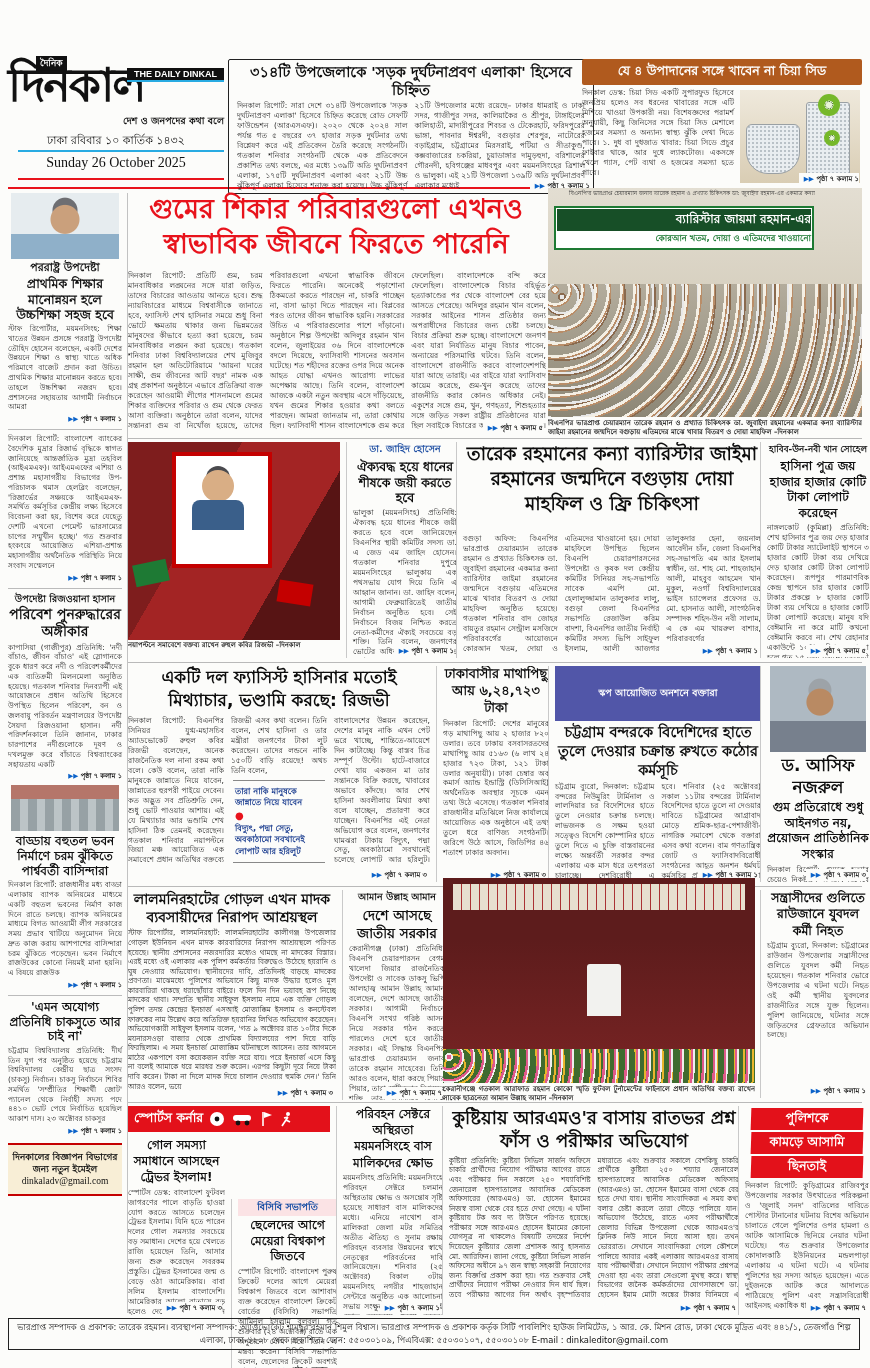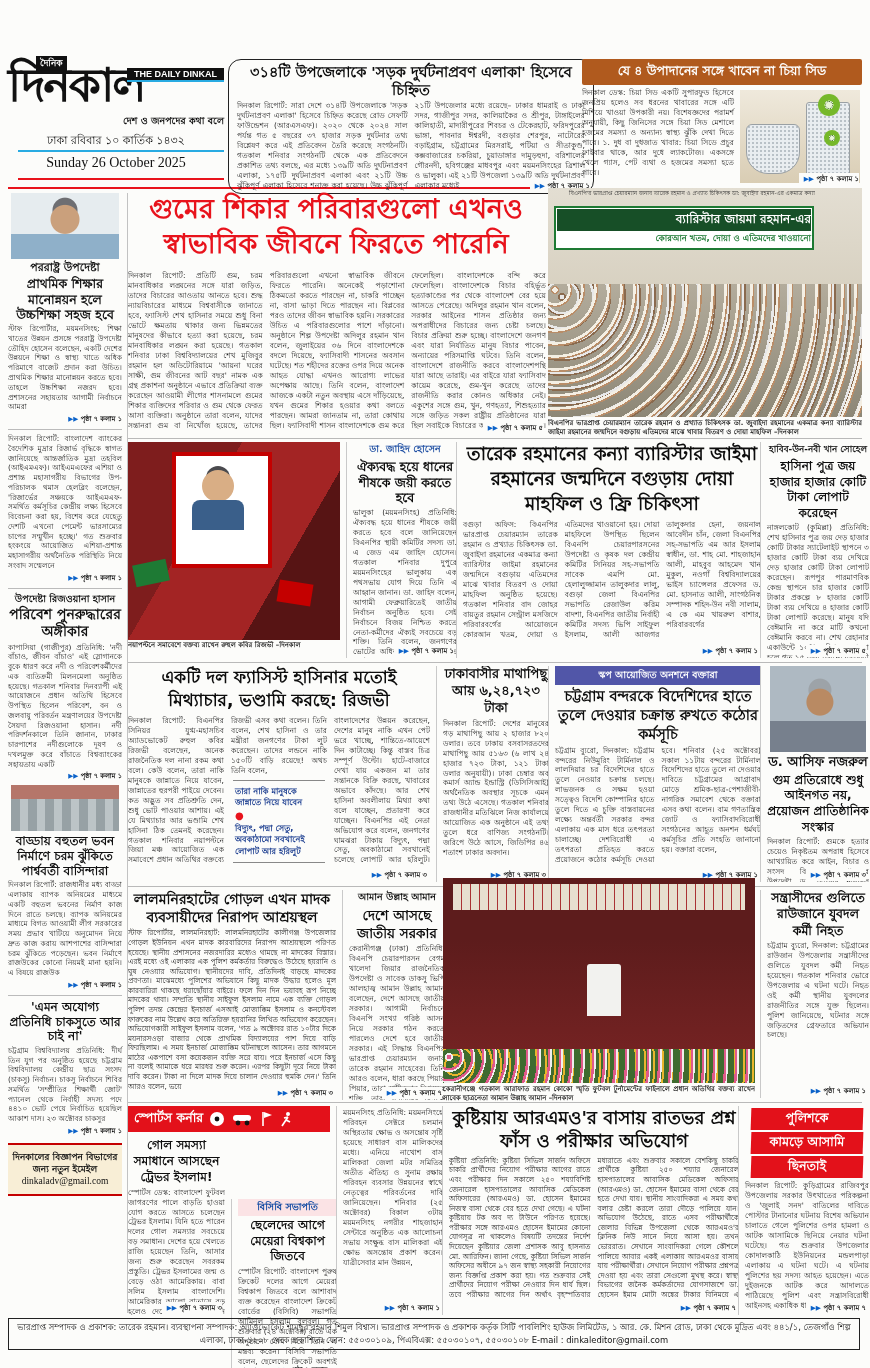--- a/index.html
+++ b/index.html
@@ -25,21 +25,21 @@
   #mh-eng{position:absolute;right:0;top:12px;background:#101010;color:#fff;font-size:9px;font-weight:700;
           padding:1px 7px;border-bottom:2px solid #29abe2;font-family:"Liberation Sans",sans-serif}
   #mh-tag{position:absolute;right:0;top:58px;font-size:9.5px;font-weight:700}
   #mh-dbn{position:absolute;left:0;right:0;top:76px;text-align:center;font-size:11px}
   #mh-blue{position:absolute;left:10px;right:0;top:94px;height:2px;background:#29abe2}
   #mh-den{position:absolute;left:0;right:0;top:99px;text-align:center;font-size:14px;font-family:"Liberation Serif",serif}
   #mh-red{position:absolute;left:10px;right:0;top:122px;height:2px;background:#e8131c}
   #rule-top{position:absolute;left:8px;top:187px;width:568px;height:2px;background:#e8131c}
 
   
-  #st-accident{left:228px;top:59px;width:348px;height:127px;border:1px solid #222;border-radius:13px;padding:3px 8px}
+  #st-accident{left:228px;top:59px;width:348px;height:127px;border:1px solid #222;border-radius:2px;padding:3px 8px}
   #st-accident .hl{font-size:14.5px;line-height:1.25}
   #st-chia{left:582px;top:59px;width:280px;height:127px}
   #chia-bar{background:#b05a1e;color:#fff;font-size:12.5px;font-weight:700;text-align:center;padding:3px 12px;border-radius:2px}
   #chia-row{position:relative;margin-top:3px;height:98px}
   #chia-body{position:absolute;left:0;top:0;width:152px;height:98px}
   #chia-photo{left:158px;top:2px;width:120px;height:93px;background:linear-gradient(#efe9dc,#d9cdb4)}
   .glass{position:absolute;border:1px solid #9aa0a4;background:
      radial-gradient(#b9c1c7 1px,transparent 1.4px) 0 0/4px 4px,#e9edf0}
   .kiwi{position:absolute;border-radius:50%;background:radial-gradient(#e9f5d8 28%,#76b82a 30%)}
   .kiwi:after{content:"";position:absolute;inset:30%;border-radius:50%;border:1px dotted #2d5c10}
@@ -81,36 +81,36 @@
   .flag{position:absolute;width:34px;height:22px}
   #rp-poster{position:absolute;left:44px;top:10px;width:92px;height:108px;background:#fff;border:4px solid #c40000}
   #rp-face{position:absolute;left:26px;top:14px;width:32px;height:32px;border-radius:50%;background:#d9ae85;box-shadow:0 -8px 0 -4px #4a4a4e}
   #rp-shirt{position:absolute;left:16px;top:44px;width:52px;height:30px;background:#3a5f8a;border-radius:8px 8px 0 0}
   #rally-caption{left:128px;top:641px;width:212px;height:17px}
   #st-zahid{left:346px;top:442px;width:104px;height:216px}
   #st-zahid .kicker{color:#1f4fa3;font-size:9.5px}
   #st-zahid .hl{font-size:12.5px;line-height:1.25;margin:2px 0}
   #st-zaima{left:456px;top:442px;width:298px;height:216px}
   #st-zaima .hl{font-size:18.5px;line-height:1.35}
-  #zaima-body{margin-top:3px;height:120px}
+  #zaima-body{margin-top:17px;height:120px}
   #st-sohel{left:760px;top:442px;width:102px;height:216px}
   #st-sohel .kicker{font-size:8.8px}
   #st-sohel .hl{font-size:12px;line-height:1.3;margin:2px 0}
 
   
   #st-rizvi{left:128px;top:666px;width:302px;height:216px}
   #st-rizvi .hl{font-size:17px;line-height:1.35}
   #rizvi-body{margin-top:4px;height:158px}
   .pullquote{text-align:left;color:#1a3c8f;font-weight:700;font-size:8.2px;line-height:1.4;
              border-top:1px solid #888;border-bottom:1px solid #888;padding:5px 2px;margin:4px 2px;break-inside:avoid}
   .pq-dot{color:#e8131c;display:block;font-size:10px}
   #st-income{left:436px;top:666px;width:106px;height:216px}
   #st-income .hl{font-size:13px;line-height:1.3}
   #st-port{left:548px;top:666px;width:206px;height:216px}
-  #port-bar{background:#5156a8;color:#fff;font-size:9.5px;font-weight:700;text-align:center;padding:2px 0}
+  #port-bar{background:#5156a8;color:#fff;font-size:9.5px;font-weight:700;text-align:center;padding:20px 0}
   #st-port .hl{font-size:14.5px;line-height:1.3;margin:2px 0}
   #st-nazrul{left:760px;top:666px;width:102px;height:216px}
   #p-nazrul{position:relative;width:96px;height:86px;margin:0 auto;background:
      radial-gradient(circle at 52% 42%,#b98a63 13px,transparent 14px),
      radial-gradient(circle at 52% 28%,#9da3a8 11px,transparent 12px),
      linear-gradient(#aeb9c2 64%,#77808d 64%)}
   #st-nazrul .hl{font-size:12px;line-height:1.3;margin:2px 0}
 
   
   #st-drugs{left:128px;top:890px;width:208px;height:210px}
@@ -294,21 +294,21 @@
 
   <div class="story vl" id="st-port">
     <div id="port-bar">স্কপ আয়োজিত অনশনে বক্তারা</div>
     <div class="hl">চট্টগ্রাম বন্দরকে বিদেশিদের হাতে তুলে দেওয়ার চক্রান্ত রুখতে কঠোর কর্মসূচি</div>
     <div class="bodytxt c2" style="height:138px">চট্টগ্রাম ব্যুরো, দিনকাল: চট্টগ্রাম বন্দরের নিউমুরিং টার্মিনাল ও লালদিয়ার চর বিদেশিদের হাতে তুলে নেওয়ার চক্রান্ত চলছে। লাভজনক ও সক্ষম হওয়া সত্ত্বেও বিদেশি কোম্পানির হাতে তুলে দিতে এ চুক্তি বাস্তবায়নের লক্ষ্যে অন্তর্বর্তী সরকার বন্দর এলাকায় এক মাস ধরে তৎপরতা চালাচ্ছে। দেশবিরোধী এ তৎপরতা প্রতিহত করতে প্রয়োজনে কঠোর কর্মসূচি দেওয়া হবে। শনিবার (২৫ অক্টোবর) সকাল ১১টায় বন্দরের টার্মিনাল বিদেশিদের হাতে তুলে না দেওয়ার দাবিতে চট্টগ্রামের আগ্রাবাদ মোড়ে শ্রমিক-ছাত্র-পেশাজীবী-নাগরিক সমাবেশ থেকে বক্তারা এসব কথা বলেন। বাম গণতান্ত্রিক জোট ও ফ্যাসিবাদবিরোধী সংগঠনের আহূত অনশন ধর্মঘট কর্মসূচির প্রতি সংহতি জানানো হয়। বক্তারা বলেন,</div>
     <div class="refline"><span class="arrows">▶▶</span> <span>পৃষ্ঠা ৭ কলাম ১</span></div>
   </div>
 
   <div class="story vl" id="st-nazrul">
     <div id="p-nazrul"></div>
-    <div class="hl" style="font-size:13px;margin-top:2px">ড. আসিফ নজরুল</div>
+    <div class="hl" style="font-size:17px;margin-top:2px">ড. আসিফ নজরুল</div>
     <div class="hl">গুম প্রতিরোধে শুধু আইনগত নয়, প্রয়োজন প্রাতিষ্ঠানিক সংস্কার</div>
     <div class="bodytxt" style="height:52px">দিনকাল রিপোর্ট: গুমকে হত্যার চেয়েও নিকৃষ্টতম অপরাধ হিসেবে আখ্যায়িত করে আইন, বিচার ও সংসদ বিষয়ক মন্ত্রণালয়ের উপদেষ্টা ড. আসিফ নজরুল বলেছেন,</div>
     <div class="refline"><span class="arrows">▶▶</span> <span>পৃষ্ঠা ৭ কলাম ৩</span></div>
   </div>
 
   <div class="hr" style="left:128px;top:886px;width:734px"></div>
 
   <div class="story" id="st-drugs">
     <div class="hl">লালমনিরহাটের গোড়ল এখন মাদক ব্যবসায়ীদের নিরাপদ আশ্রয়স্থল</div>
     <div class="bodytxt" style="height:166px;margin-top:2px;font-size:7.2px">স্টাফ রিপোর্টার, লালমনিরহাট: লালমনিরহাটের কালীগঞ্জ উপজেলার গোড়ল ইউনিয়ন এখন মাদক কারবারিদের নিরাপদ আশ্রয়স্থলে পরিণত হয়েছে। স্থানীয় প্রশাসনের নজরদারির মধ্যেও থামছে না মাদকের বিস্তার। এরই মধ্যে ওই এলাকার এক পুলিশ কর্মকর্তার বিরুদ্ধেও উঠেছে হয়রানি ও ঘুষ নেওয়ার অভিযোগ। স্থানীয়দের দাবি, প্রতিদিনই বাড়ছে মাদকের প্রবণতা। মাঝেমধ্যে পুলিশের অভিযানে কিছু মাদক উদ্ধার হলেও মূল কারবারিরা থাকছে ধরাছোঁয়ার বাইরে। ফলে দিন দিন ভয়াবহ রূপ নিচ্ছে মাদকের থাবা। সম্প্রতি স্থানীয় সাইফুল ইসলাম নামে এক ব্যক্তি গোড়ল পুলিশ তদন্ত কেন্দ্রের ইনচার্জ এসআই মোজাক্কিম ইসলাম ও কনস্টেবল ফারুকের নাম উল্লেখ করে অতিরিক্ত হয়রানির লিখিত অভিযোগ করেছেন। অভিযোগকারী সাইফুল ইসলাম বলেন, 'গত ৯ অক্টোবর রাত ১০টার দিকে ময়নারসওড়া বাজার থেকে প্রাথমিক বিদ্যালয়ের পাশ দিয়ে বাড়ি ফিরছিলাম। এ সময় ইনচার্জ মোজাক্কিম ঘটনাস্থলে আসেন। তার আগমনে মাঠের একপাশে বসা কয়েকজন ব্যক্তি সরে যায়। পরে ইনচার্জ এসে কিছু না বলেই আমাকে ধরে মারধর শুরু করেন। এরপর কিছুটা দূরে নিয়ে টাকা দাবি করেন। টাকা না দিলে মাদক দিয়ে চালান দেওয়ার হুমকি দেন।' তিনি আরও বলেন, ভয়ে</div>
@@ -365,20 +365,21 @@
   </div>
 
   <div class="story vl" id="st-bcb">
     <div id="bcb-bar">বিসিবি সভাপতি</div>
     <div class="hl">ছেলেদের আগে মেয়েরা বিশ্বকাপ জিতবে</div>
     <div class="bodytxt" style="height:112px">স্পোর্টস রিপোর্ট: বাংলাদেশ পুরুষ ক্রিকেট দলের আগে মেয়েরা বিশ্বকাপ জিতবে বলে আশাবাদ ব্যক্ত করেছেন বাংলাদেশ ক্রিকেট বোর্ডের (বিসিবি) সভাপতি আমিনুল ইসলাম বুলবুল। গত শুক্রবার (২৪ অক্টোবর) রাতে এক অনুষ্ঠানে যোগ দিয়ে তিনি এ মন্তব্য করেন। বিসিবি সভাপতি বলেন, ছেলেদের ক্রিকেট অবশ্যই ভালো করবে। তবে আমার মনে হয় ছেলেদের আগে মেয়েরা বিশ্বকাপ চ্যাম্পিয়ন হবে। চলমান বিশ্বকাপে ছোট ছোট</div>
     <div class="refline"><span class="arrows">▶▶</span> <span>পৃষ্ঠা ৭ কলাম ৩</span></div>
   </div>
 
   <div class="story vl" id="st-transport">
+    <div class="hl">পরিবহন সেক্টরে অস্থিরতা ময়মনসিংহে বাস মালিকদের ক্ষোভ</div>
     <div class="bodytxt" style="height:148px;margin-top:2px">ময়মনসিংহ প্রতিনিধি: ময়মনসিংহে পরিবহন সেক্টরে চলমান অস্থিরতায় ক্ষোভ ও অসন্তোষ সৃষ্টি হয়েছে সাধারণ বাস মালিকদের মধ্যে। এনিয়ে নাখোশ বাস মালিকরা জেলা মটর সমিতির অতীত ঐতিহ্য ও সুনাম রক্ষায় পরিবহন ব্যবসার উন্নয়নের স্বার্থে নেতৃত্বের পরিবর্তনের দাবি জানিয়েছেন। শনিবার (২৫ অক্টোবর) বিকাল ৩টায় ময়মনসিংহ নগরীর শাহজাহান সেন্টারে অনুষ্ঠিত এক আলোচনা সভায় সংক্ষুব্ধ বাস মালিকরা এই ক্ষোভ অসন্তোষ প্রকাশ করেন। যাত্রীসেবার মান উন্নয়ন,</div>
     <div class="refline"><span class="arrows">▶▶</span> <span>পৃষ্ঠা ৭ কলাম ১</span></div>
   </div>
 
   <div class="story vl" id="st-kushtia">
     <div class="hl">কুষ্টিয়ায় আরএমও'র বাসায় রাতভর প্রশ্ন ফাঁস ও পরীক্ষার অভিযোগ</div>
     <div class="bodytxt c2" id="kushtia-body" style="font-size:7.2px">কুষ্টিয়া প্রতিনিধি: কুষ্টিয়া সিভিল সার্জন অফিসে চাকরি প্রার্থীদের নিয়োগ পরীক্ষার আগের রাতে এবং পরীক্ষার দিন সকালে ২৫০ শয্যাবিশিষ্ট জেনারেল হাসপাতালের আবাসিক মেডিকেল অফিসারের (আরএমও) ডা. হোসেন ইমামের নিজস্ব বাসা থেকে বের হতে দেখা গেছে। এ ঘটনা কুষ্টিয়ায় টক অব দ্য টাউনে পরিণত হয়েছে। পরীক্ষার সঙ্গে আরএমও হোসেন ইমামের কোনো যোগসূত্র না থাকলেও বিষয়টি তদন্তের নির্দেশ দিয়েছেন কুষ্টিয়ার জেলা প্রশাসক আবু হাসনাত মো. আরিফিন। জানা গেছে, কুষ্টিয়া সিভিল সার্জন অফিসের অধীনে ৯৭ জন স্বাস্থ্য সহকারী নিয়োগের জন্য বিজ্ঞপ্তি প্রকাশ করা হয়। গত শুক্রবার সেই প্রার্থীদের নিয়োগ পরীক্ষা নেওয়ার দিন ধার্য ছিল। তবে পরীক্ষার আগের দিন অর্থাৎ বৃহস্পতিবার মধ্যরাতে এবং শুক্রবার সকালে বেশকিছু চাকরি প্রার্থীকে কুষ্টিয়া ২৫০ শয্যার জেনারেল হাসপাতালের আবাসিক মেডিকেল অফিসার (আরএমও) ডা. হোসেন ইমামের বাসা থেকে বের হতে দেখা যায়। স্থানীয় সাংবাদিকরা এ সময় কথা বলার চেষ্টা করলে তারা দৌড়ে পালিয়ে যান। অভিযোগ উঠেছে, রাতে এসব পরীক্ষার্থীকে জেলার বিভিন্ন উপজেলা থেকে আরএমও'র ক্লিনিক নিউ সানে নিয়ে আসা হয়। তখন ভোররাত। সেখানে সাংবাদিকরা গেলে কৌশলে পালিয়ে আবার একই এলাকায় আরএমওর বাসায় যায় পরীক্ষার্থীরা। সেখানে নিয়োগ পরীক্ষার প্রশ্নপত্র দেওয়া হয় এবং তারা সেগুলো মুখস্থ করে। স্বাস্থ্য বিভাগের জনৈক কর্মকর্তাদের যোগসাজশে ডা. হোসেন ইমাম মোটা অঙ্কের টাকার বিনিময়ে এ সুযোগ করে দিয়েছেন বলে অভিযোগ। এদিকে সামাজিক যোগাযোগ মাধ্যমে আরএমও'র বাসা থেকে চাকরি প্রার্থীদের বেরিয়ে আসার ভিডিও ভাইরাল হলে বিষয়টি টক অব দ্য টাউনে পরিণত হয়। তবে ডা. হোসেন এসব অভিযোগ</div>
     <div class="refline"><span class="arrows">▶▶</span> <span>পৃষ্ঠা ৭ কলাম ৭</span></div>
   </div>
 

